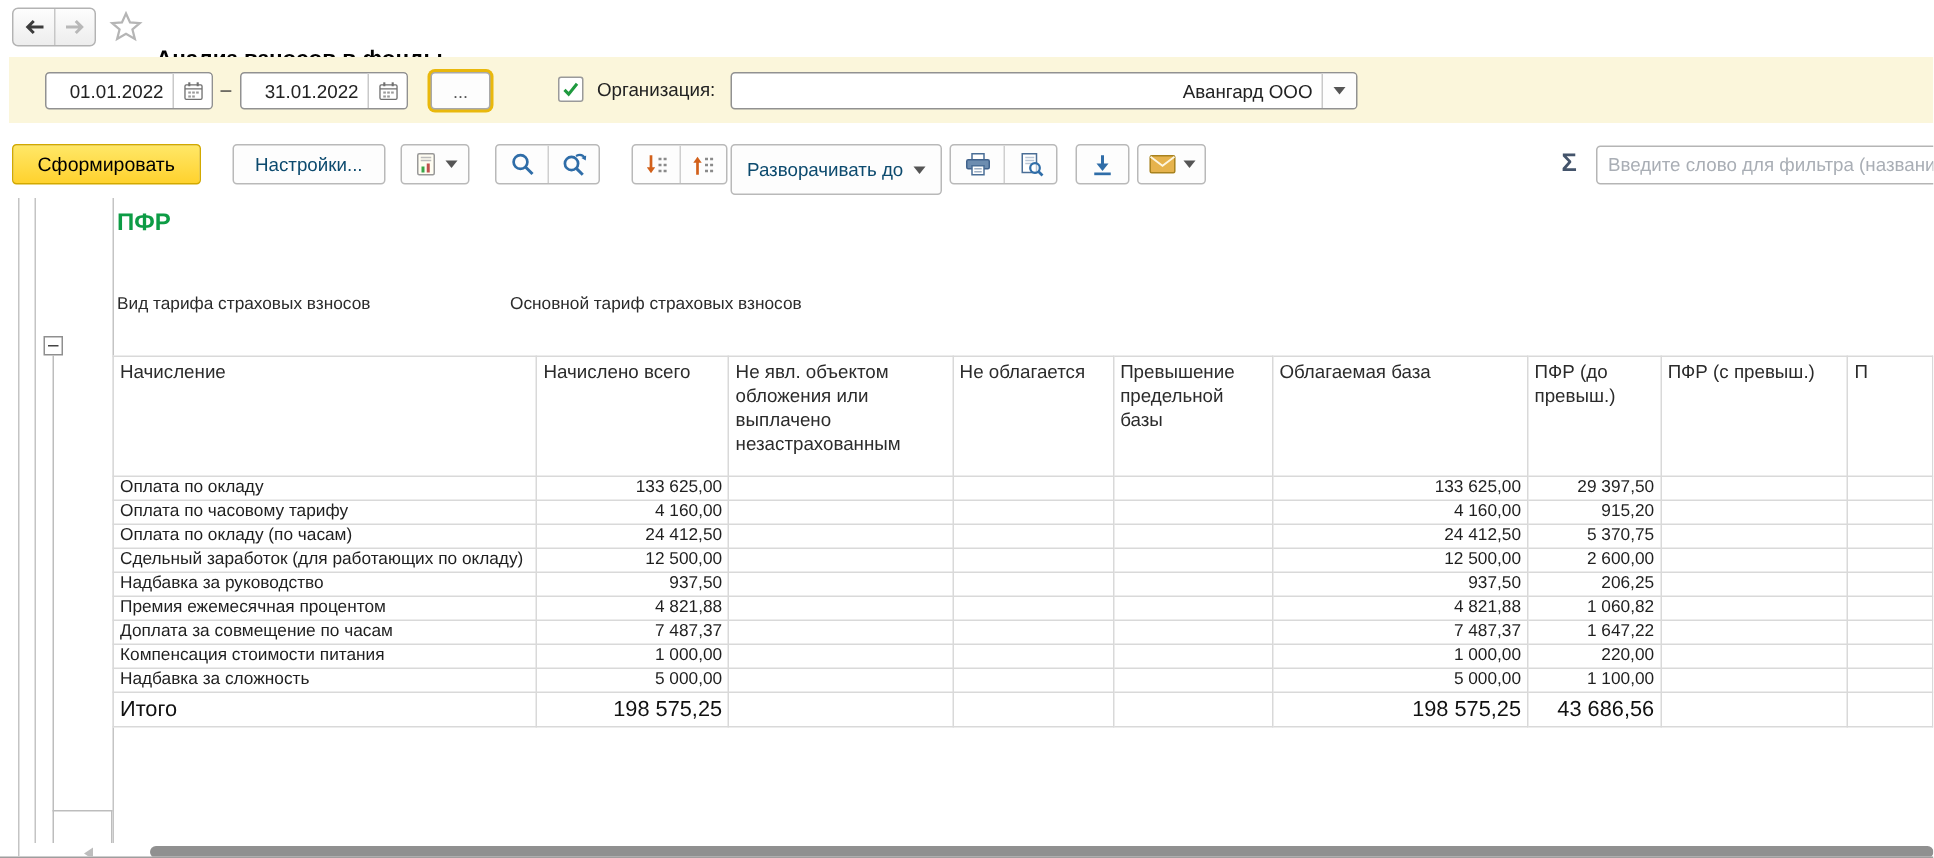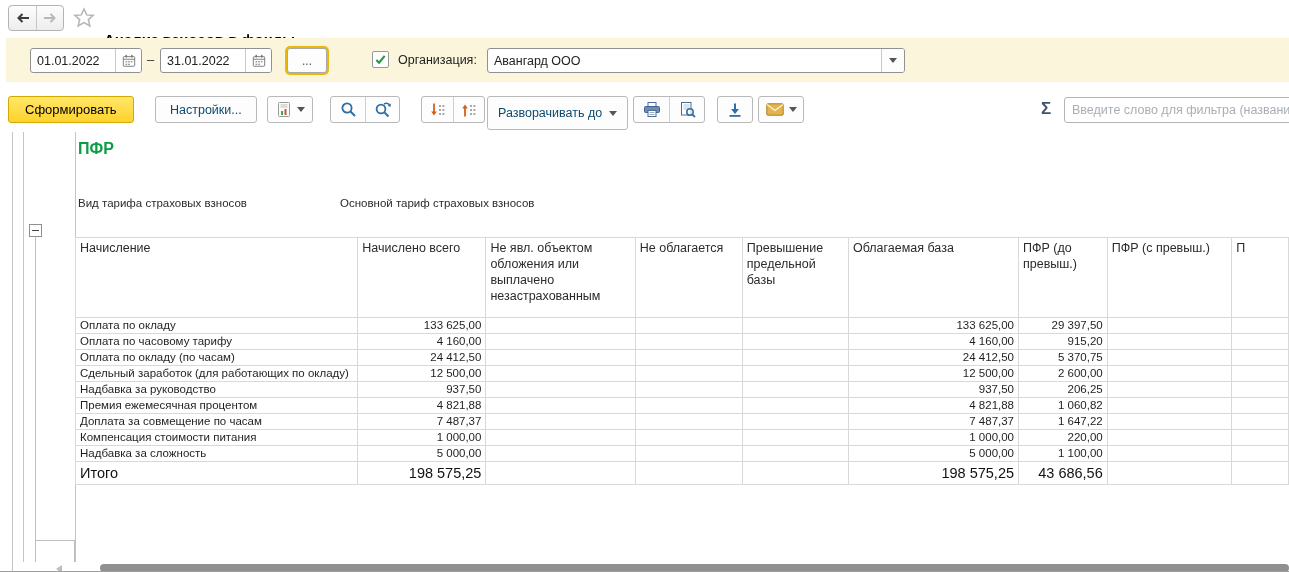--- a/index.html
+++ b/index.html
@@ -10,21 +10,21 @@
   
   .nav-group { position:absolute; left:8px; top:5px; display:flex; height:26px; border:1px solid #b3b3b3; border-radius:4px; background:linear-gradient(#fdfdfd,#ededed); overflow:hidden; }
   .nav-btn { width:27px; display:flex; align-items:center; justify-content:center; cursor:pointer; }
   .nav-btn + .nav-btn { border-left:1px solid #c7c7c7; }
   .star-wrap { position:absolute; left:72px; top:6px; }
   .page-title { position:absolute; left:104px; top:9px; font-size:15px; font-weight:bold; color:#000; white-space:nowrap;margin-top:22px; }
 
   
   .filter-bar { position:absolute; left:6px; top:38px; width:1283px; height:44px; background:#FBF6DB; }
   .field-group { position:absolute; display:flex; align-items:center; height:25px; background:#fff; border:1px solid #919191; border-radius:3px; overflow:hidden; }
-  .field-group input { border:none; outline:none; height:100%; font-family:inherit; font-size:12.5px; color:#222; padding:0 6px; background:transparent; }
+  .field-group input { border:none; outline:none; height:100%; font-family:inherit; font-size:12.5px; color:#222; padding:0 6px; background:transparent;text-align:right; }
   .date-group1 { left:24px; top:10px; width:112px; }
   .date-group2 { left:154px; top:10px; width:112px; }
   .date-group input { width:84px; }
   .cal-btn { width:26px; height:100%; display:flex; align-items:center; justify-content:center; border-left:1px solid #c9c9c9; cursor:pointer; background:#fff; }
   .range-dash { position:absolute; left:141px; top:14px; font-size:13px; color:#333; }
   .more-btn { position:absolute; left:281px; top:10px; width:40px; height:25px; background:#fdfdfd; border:1px solid #a9a9a9; border-radius:3px; box-shadow:0 0 0 2px #E9B80C; font-size:12px; color:#555; display:flex; align-items:center; justify-content:center; cursor:pointer; }
   .org-check { position:absolute; left:366px; top:13px; width:17px; height:17px; background:#fff; border:1px solid #9a9a9a; border-radius:2px; display:flex; align-items:center; justify-content:center; cursor:pointer; }
   .org-label { position:absolute; left:392px; top:15px; font-size:12.5px; color:#222; }
   .org-group { left:481px; top:10px; width:418px; }
   .org-group input { flex:1; }

